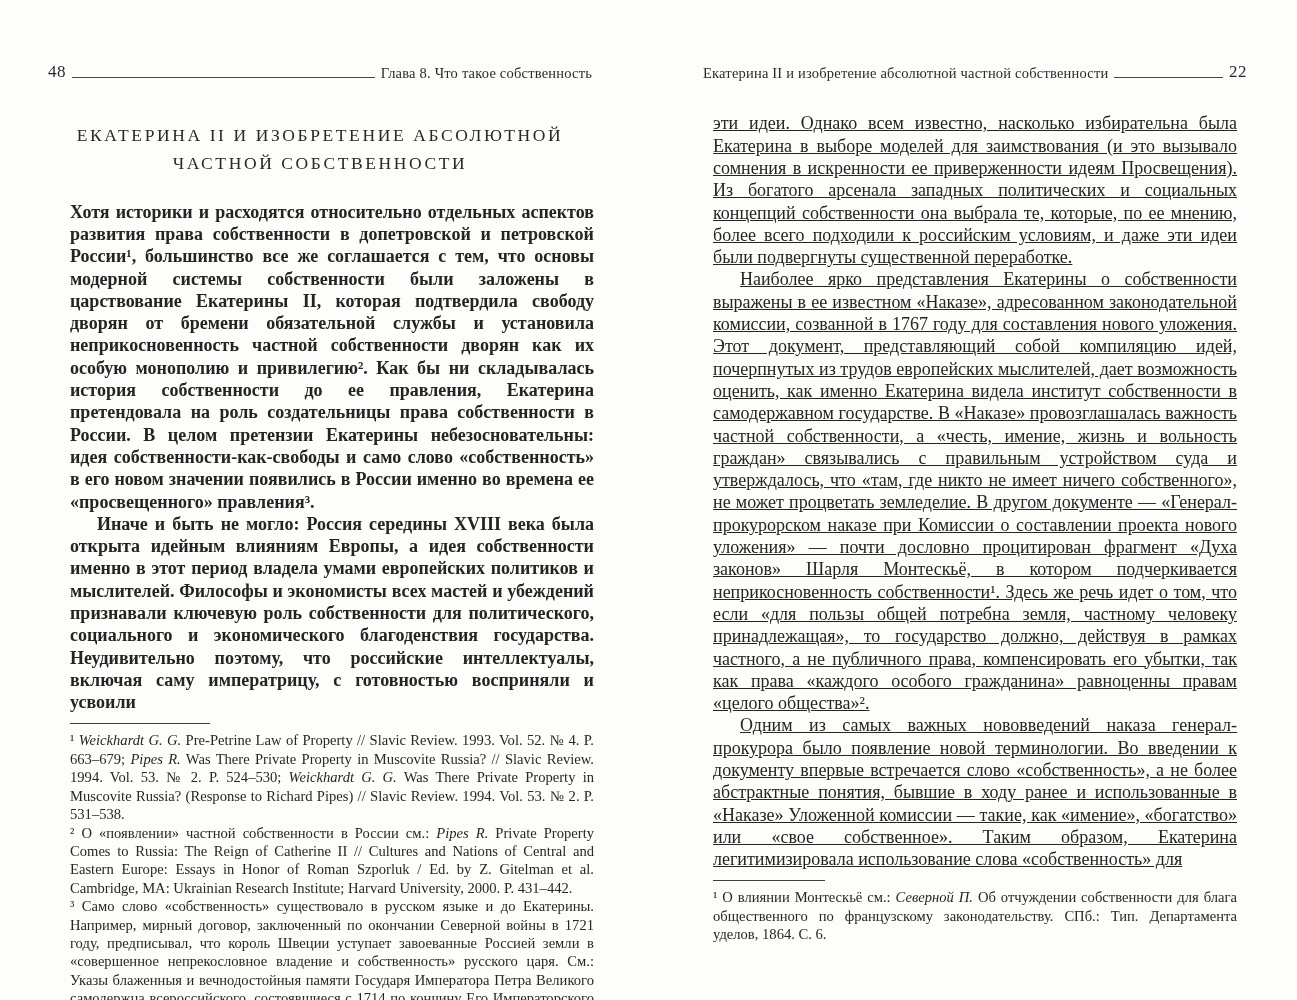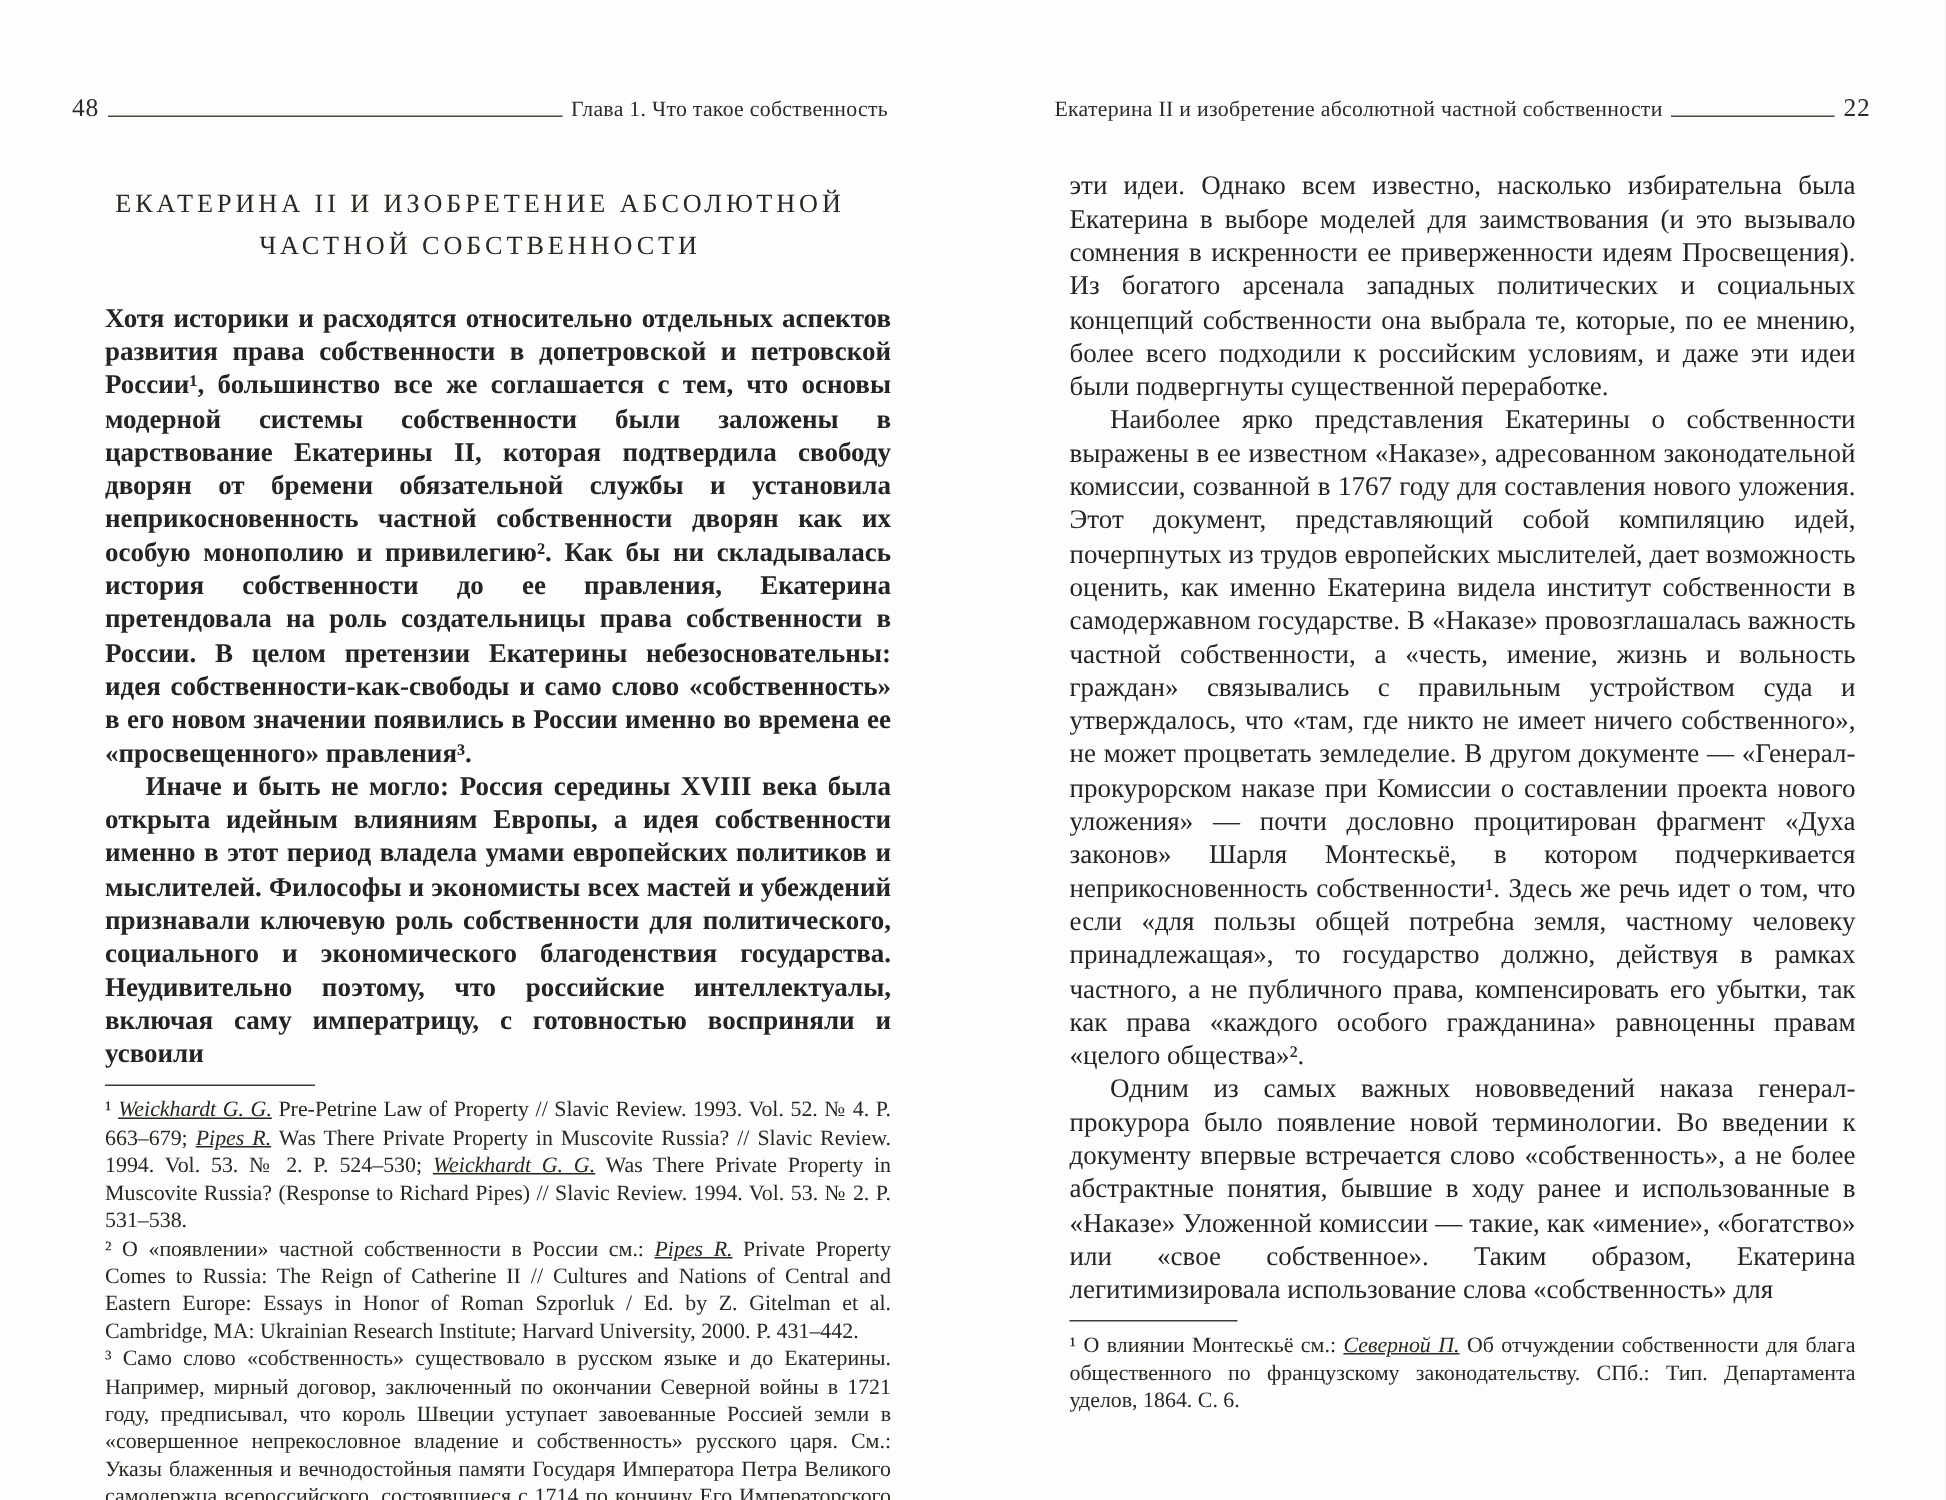--- a/index.html
+++ b/index.html
@@ -60,21 +60,21 @@
     color: #2a2724;
     max-width: 500px;
   }
 
   
   .body-text {
     width: 524px;
     margin: 0 auto;
   }
   .page--left .body-text  { width: 524px; margin-left: 22px; font-weight: bold; }
-  .page--right .body-text { width: 524px; margin-top: 30px; }
+  .page--right .body-text { width: 524px; margin-top: 30px; text-decoration: underline; }
   .para {
     margin: 0;
     font-size: 18px;
     line-height: 22.3px;
     text-align: justify;
     hyphens: auto;
     -webkit-hyphens: auto;
   }
   .para.indent { text-indent: 27px; }
 
@@ -92,32 +92,32 @@
   .page--right .footnote-rule { width: 112px; }
   .footnote {
     margin: 0;
     font-size: 14.6px;
     line-height: 18.4px;
     text-align: justify;
     hyphens: auto;
     -webkit-hyphens: auto;
     color: #292623;
   }
-  .footnote i, .para i { font-style: italic; text-decoration: underline; }
+  .footnote i, .para i { font-style: italic; }
 </style>
 </head>
 <body>
 
 <div class="spread">
 
   <div class="page page--left">
     <div class="running-head">
       <span class="page-number">48</span>
       <span class="head-rule"></span>
-      <span class="head-title">Глава 1. Что такое собственность</span>
+      <span class="head-title">Глава 8. Что такое собственность</span>
     </div>
 
     <div class="section-title" style="text-transform: uppercase;">Екатерина II и изобретение абсолютной частной собственности</div>
 
     <div class="body-text">
         <p class="para">Хотя историки и расходятся относительно отдельных аспектов развития права собственности в допетровской и петровской России¹, большинство все же соглашается с тем, что основы модерной системы собственности были заложены в царствование Екатерины II, которая подтвердила свободу дворян от бремени обязательной службы и установила неприкосновенность частной собственности дворян как их особую монополию и привилегию². Как бы ни складывалась история собственности до ее правления, Екатерина претендовала на роль создательницы права собственности в России. В целом претензии Екатерины небезосновательны: идея собственности-как-свободы и само слово «собственность» в его новом значении появились в России именно во времена ее «просвещенного» правления³.</p>
         <p class="para indent">Иначе и быть не могло: Россия середины XVIII века была открыта идейным влияниям Европы, а идея собственности именно в этот период владела умами европейских политиков и мыслителей. Философы и экономисты всех мастей и убеждений признавали ключевую роль собственности для политического, социального и экономического благоденствия государства. Неудивительно поэтому, что российские интеллектуалы, включая саму императрицу, с готовностью восприняли и усвоили</p>
       </div>
 
     <div class="footnote-block">

